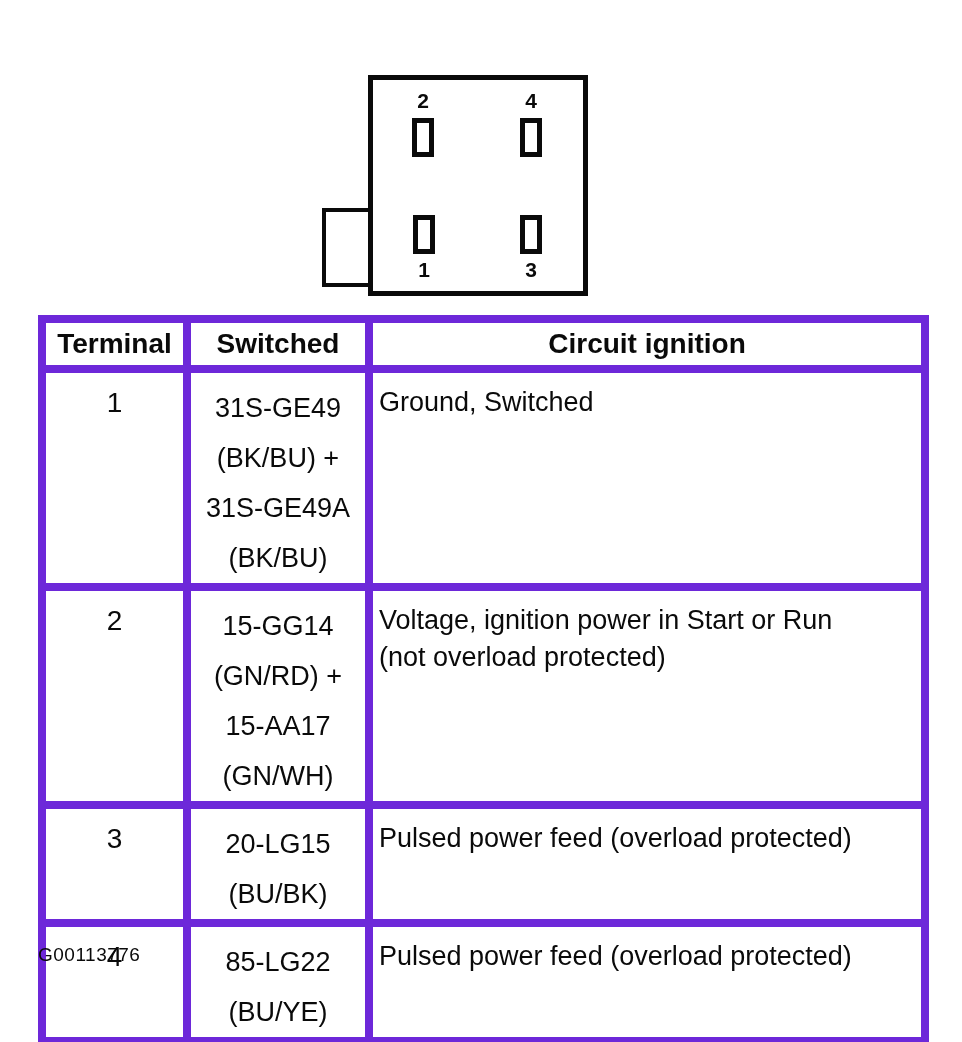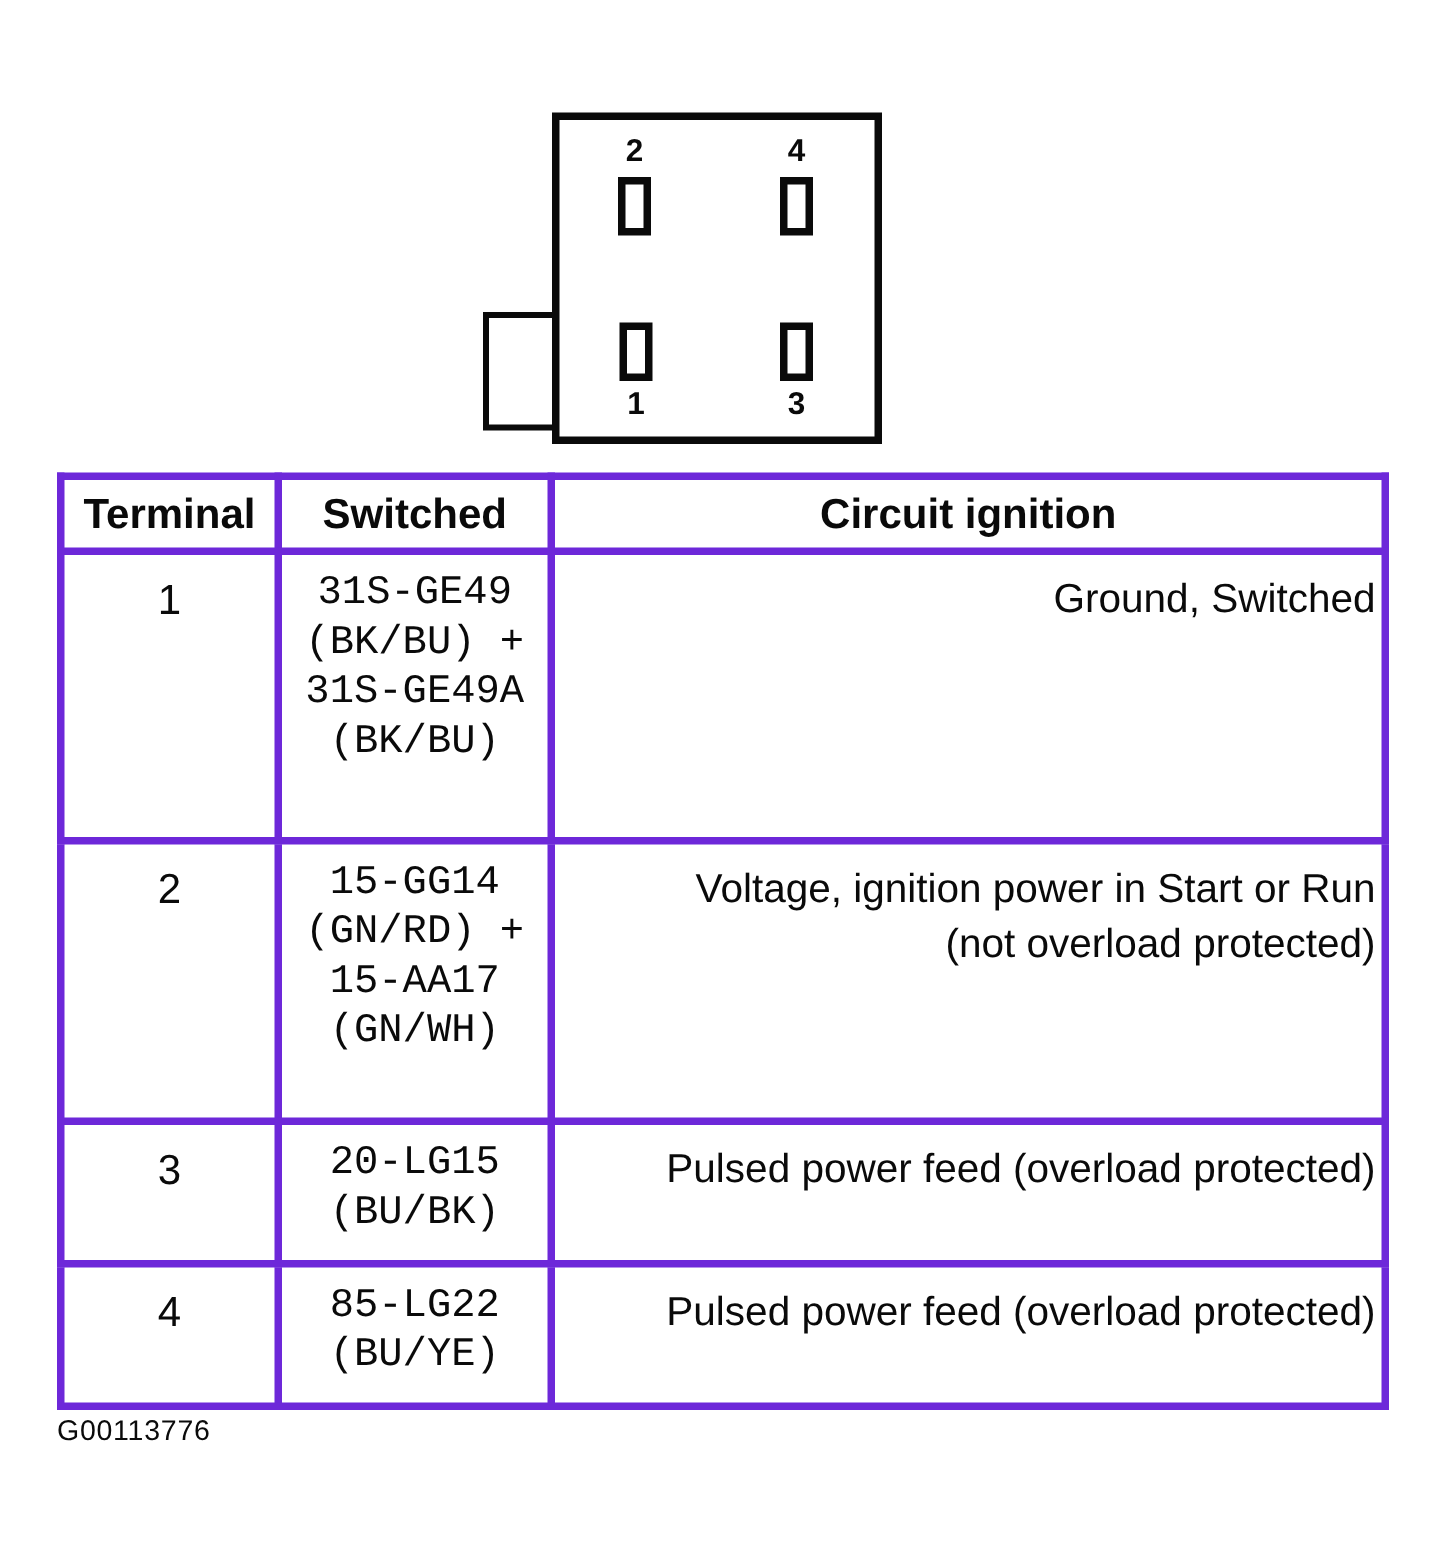--- a/index.html
+++ b/index.html
@@ -59,21 +59,21 @@
     left: 38px; top: 315px;
     width: 883px;
     border-collapse: collapse;
     table-layout: fixed;
     background: #ffffff;
   }
   table.pinout col.c-term { width: 145px; }
   table.pinout col.c-circ { width: 182px; }
   table.pinout col.c-func { width: 556px; }
   table.pinout th, table.pinout td {
-    border: 5px solid #6d28d9;
+    border: 8px solid #6d28d9;
     vertical-align: top;
     overflow: hidden;
   }
   table.pinout { border: 5px solid #0a0a0a; }
   table.pinout th {
     height: 50px;
     font-size: 28px;
     font-weight: 700;
     text-align: center;
     vertical-align: middle;
@@ -81,27 +81,26 @@
   }
   td.term {
     text-align: center;
     font-size: 28px;
     padding-top: 14px;
     line-height: 32px;
   }
   td.circ {
     text-align: center;
     font-size: 27px;
-    line-height: 33px;
+    line-height: 50px;
     padding-top: 10px;
     white-space: pre-line;
-    font-family: Liberation Mono, monospace;
   }
   td.func {
-    text-align: right;
+    text-align: left;
     font-size: 27px;
     line-height: 37px;
     padding: 11px 4px 0 6px;
     white-space: pre-line;
   }
   tr.row-1 { height: 193px; }
   tr.row-2 { height: 187px; }
   tr.row-3 { height: 95px; }
   tr.row-4 { height: 95px; }
 

